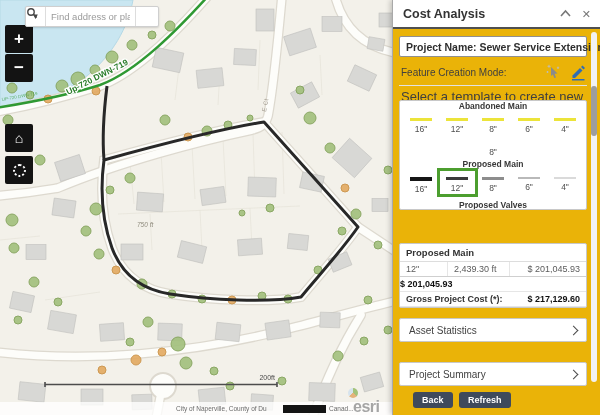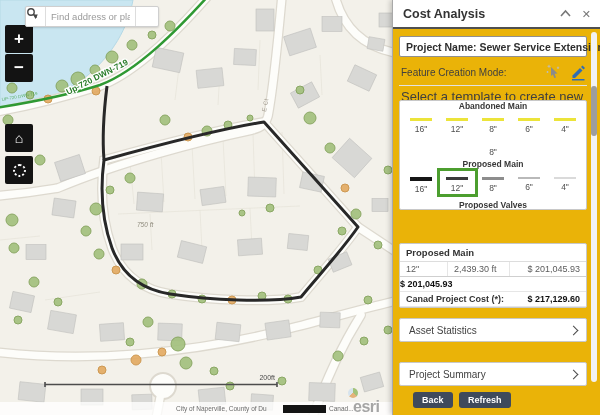--- a/index.html
+++ b/index.html
@@ -357,21 +357,21 @@
       <div class="ct-head">Proposed Main</div>
       <div class="trow ct-data">
         <span class="c1">12"</span>
         <span class="c2">2,439.30 ft</span>
         <span class="c3">$ 201,045.93</span>
       </div>
       <div class="trow ct-sum">
         <span class="val">$ 201,045.93</span>
       </div>
       <div class="trow ct-sum">
-        <span class="lab">Canad Project Cost (*):</span>
+        <span class="lab">Gross Project Cost (*):</span>
         <span class="val">$ 217,129.60</span>
       </div>
     </div>
 
     <div class="section-box" style="top:318px">
       <span>Asset Statistics</span>
       <span class="chev"></span>
     </div>
     <div class="section-box" style="top:362px">
       <span>Project Summary</span>

